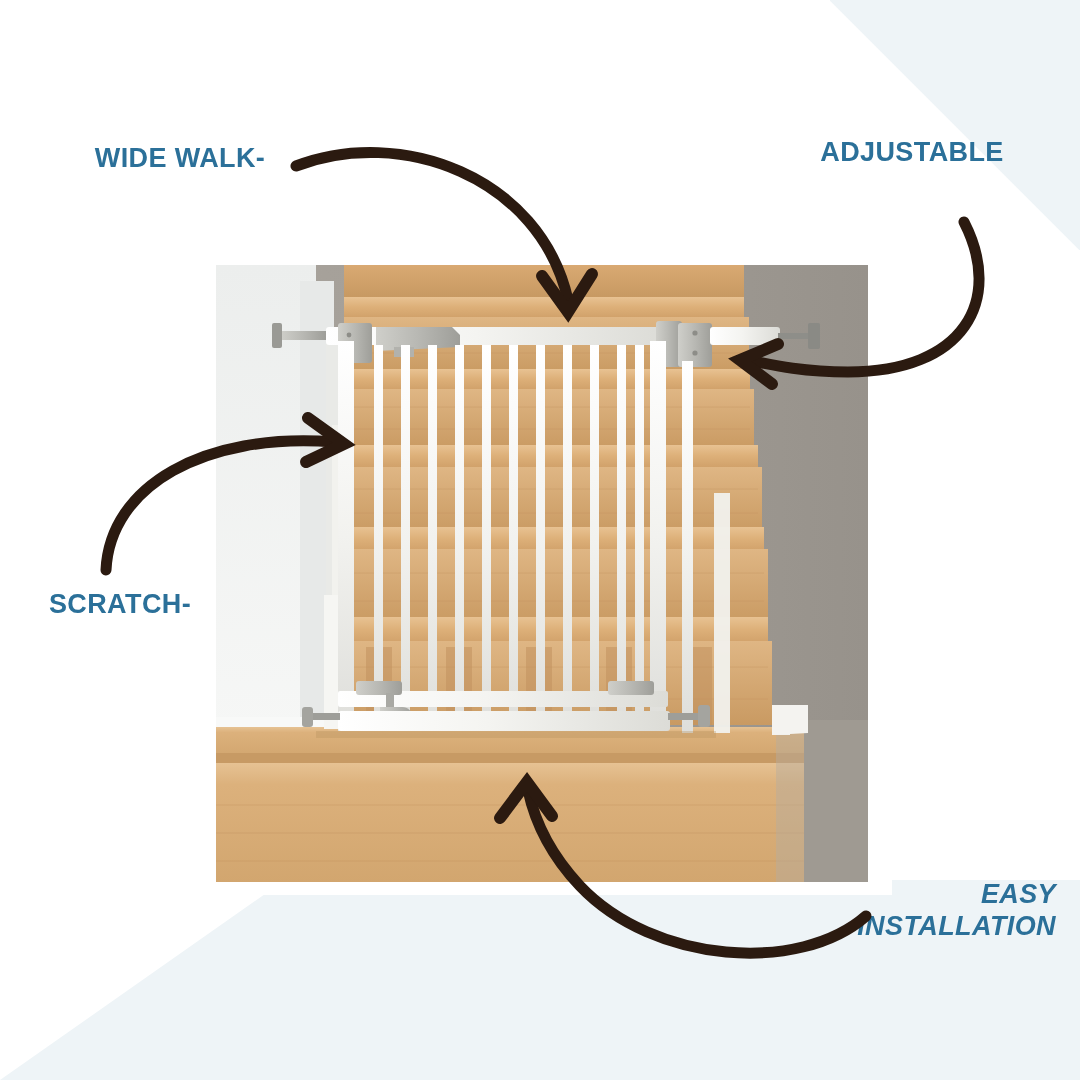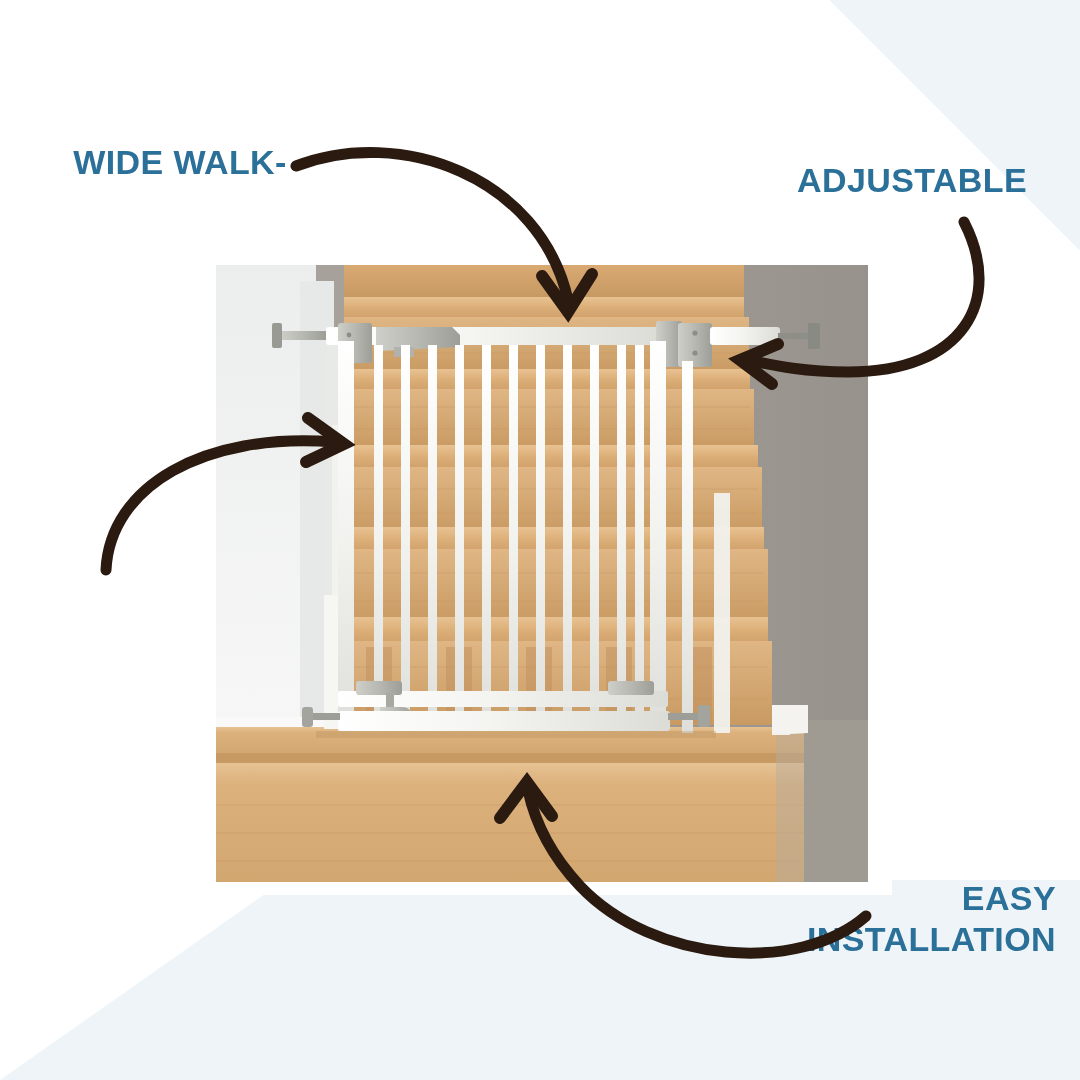--- a/index.html
+++ b/index.html
@@ -33,29 +33,29 @@
     left:16px; top:15px;
     width:652px; height:617px;
     overflow:hidden;
   }
 
   
   .callout{
     position:absolute;
     color:#2b7099;
     font-weight:bold;
-    font-size:34px;
+    font-size:27px;
     line-height:1.2;
     letter-spacing:0.4px;
     text-transform:uppercase;
   }
   #label-wide-walkthrough{ left:60px; top:142px; width:240px; text-align:center; }
-  #label-adjustable-fit{ right:38px; top:136px; width:260px; text-align:center;margin-top:24px; }
+  #label-adjustable-fit{ right:38px; top:136px; width:260px; text-align:center; }
   #label-scratch-resistant{ left:14px; top:588px; width:212px; text-align:center; }
-  #label-easy-installation{ right:24px; top:878px; width:300px; text-align:right; }
+  #label-easy-installation{ right:24px; top:878px; width:300px; text-align:right;font-style:italic; }
 
   
   #arrow-layer{
     position:absolute; left:0; top:0; width:1080px; height:1080px;
     pointer-events:none;
   }
 </style>
 </head>
 <body>
 
@@ -253,20 +253,21 @@
 
 <div class="callout" id="label-wide-walkthrough">
   <div>WIDE WALK-</div>
 </div>
 
 <div class="callout" id="label-adjustable-fit">
   <div>ADJUSTABLE</div>
 </div>
 
 <div class="callout" id="label-scratch-resistant">
+  <div>SCRATCH-</div>
 </div>
 
 <div class="callout" id="label-easy-installation">
   <div>EASY</div>
   <div>INSTALLATION</div>
 </div>
 
 <svg id="arrow-layer" viewBox="0 0 1080 1080">
   <g fill="none" stroke="#2b1a10" stroke-width="11" stroke-linecap="round">
 

